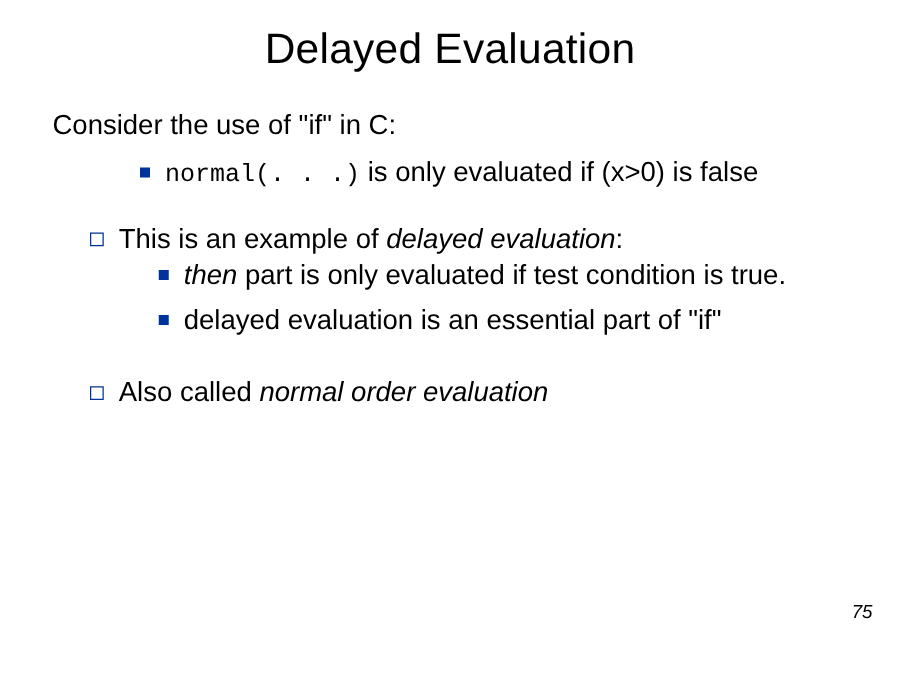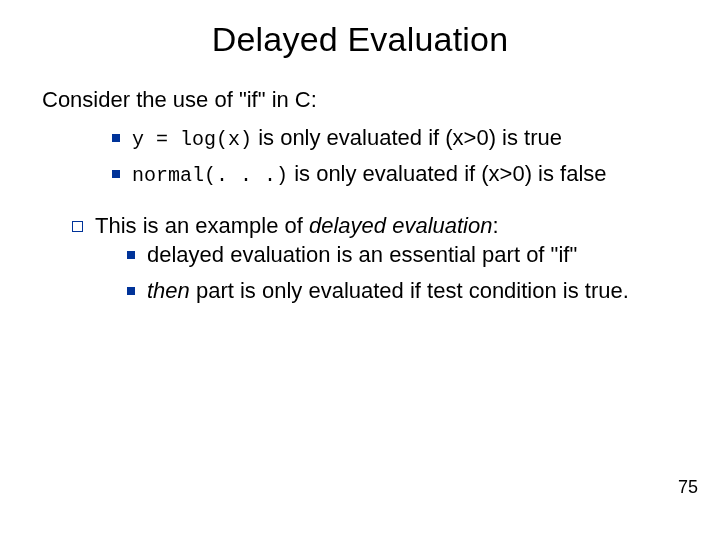--- a/index.html
+++ b/index.html
@@ -79,69 +79,70 @@
   .italic {
     font-style: italic;
   }
   .sub {
     margin-left: 32px;
   }
   .pgnum {
     position: absolute;
     right: 22px;
     bottom: 14px;
-    font-size: 18px;
+    font-size: 15px;
     color: #000;
+    font-style: italic;
   }
 </style>
 </head>
 <body>
 
 <div class="slide">
 
   <div class="title">Delayed Evaluation</div>
 
   <div class="content">
 
     <div class="intro">Consider the use of "if" in C:</div>
 
 
     <div class="bullets-l1">
       <div class="row">
         <span class="sqb"></span>
         <span class="txt">
-          <code class="inline">y = log(x)</code><span> is only evaluated if (x&gt;0) is true</span>
-        </span>
-      </div>
-      <div class="row">
-        <span class="sqb"></span>
-        <span class="txt">
           <code class="inline">normal(. . .)</code><span> is only evaluated if (x&gt;0) is false</span>
         </span>
       </div>
     </div>
 
     <div class="bullets-l0">
       <div class="row gap">
         <span class="sqb hollow"></span>
         <span class="txt">
           <span>This is an example of </span><span class="italic">delayed evaluation</span><span>:</span>
           <div class="sub">
             <div class="row">
               <span class="sqb"></span>
-              <span class="txt">delayed evaluation is an essential part of "if"</span>
+              <span class="txt">
+                <span class="italic">then</span><span> part is only evaluated if test condition is true.</span>
+              </span>
             </div>
             <div class="row">
               <span class="sqb"></span>
-              <span class="txt">
-                <span class="italic">then</span><span> part is only evaluated if test condition is true.</span>
-              </span>
+              <span class="txt">delayed evaluation is an essential part of "if"</span>
             </div>
           </div>
         </span>
       </div>
 
+      <div class="row gap">
+        <span class="sqb hollow"></span>
+        <span class="txt">
+          <span>Also called </span><span class="italic">normal order evaluation</span>
+        </span>
+      </div>
     </div>
 
   </div>
 
   <div class="pgnum">75</div>
 </div>
 
 </body></html>

